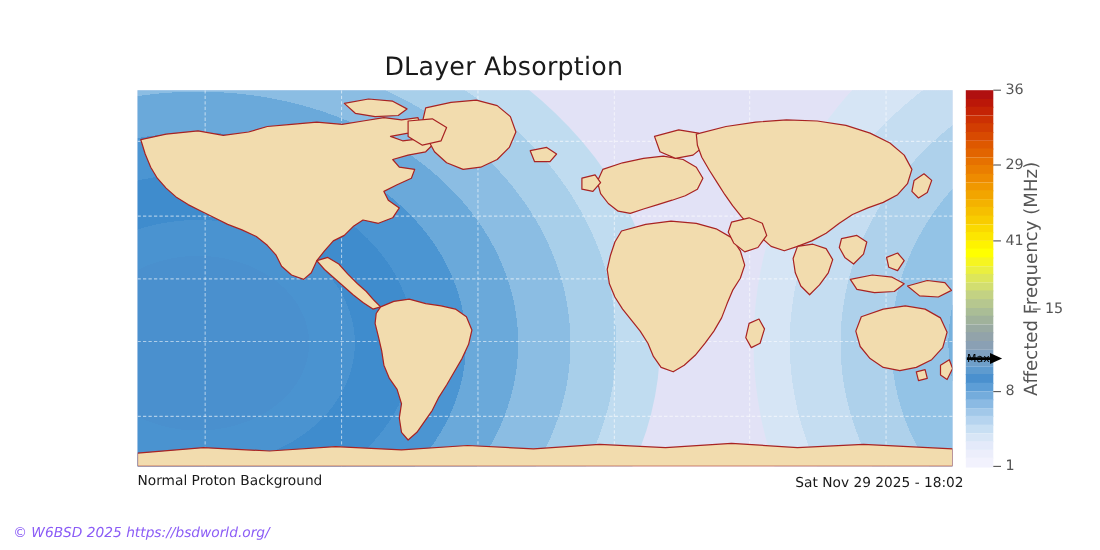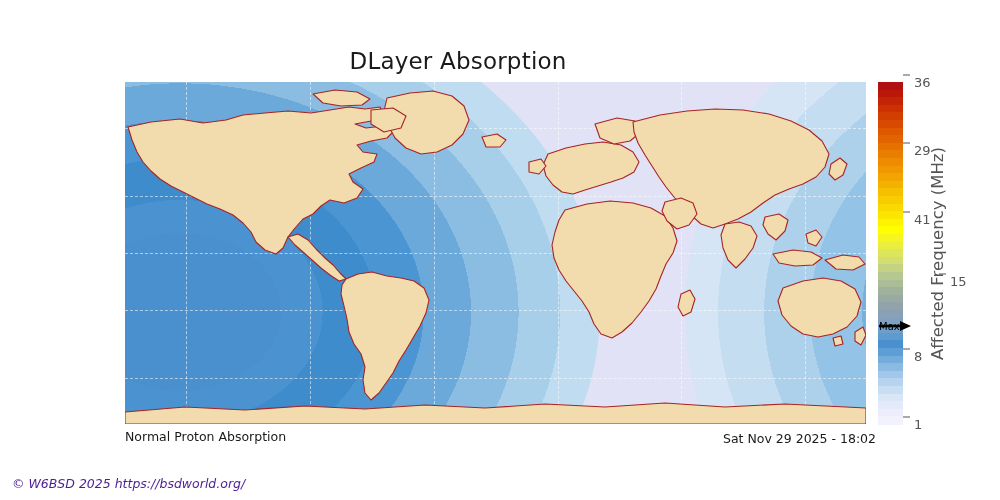--- a/index.html
+++ b/index.html
@@ -65,21 +65,21 @@
   .land{position:absolute;inset:0;}
   .land svg{display:block;width:741px;height:342px;}
   .land path{fill:#f2dcae;stroke:#a82323;stroke-width:1.1;
              stroke-linejoin:round;stroke-linecap:round;}
 
   
   .cbar-wrap{position:absolute;left:878px;top:82px;width:25px;height:342px;}
   .cbar{position:absolute;inset:0;}
   .cbar-seg{position:absolute;left:0;width:25px;}
   .cbar-ticks{position:absolute;left:25px;top:0;height:342px;width:70px;}
-  .ctick{position:absolute;left:0;display:flex;align-items:flex-start;gap:4px;
+  .ctick{position:absolute;left:0;display:flex;align-items:center;gap:4px;
          transform:translateY(-50%);}
   .ctick i{display:block;width:7px;height:0;border-top:1.3px solid #555;}
   .ctick span{font-size:13px;color:#555;}
   .cbar-label{
     position:absolute;left:924px;top:82px;height:342px;width:26px;
     display:flex;align-items:center;justify-content:center;
   }
   .cbar-label span{
     transform:rotate(-90deg);white-space:nowrap;
     font-size:16.5px;color:#555;
@@ -96,21 +96,21 @@
 
   
   .note{
     position:absolute;left:125px;top:429px;font-size:12.5px;color:#1a1a1a;
     line-height:1.32;
   }
   .stamp{
     position:absolute;left:723px;top:431px;font-size:12.5px;color:#1a1a1a;
   }
   .copyright{
-    position:absolute;left:12px;top:476px;font-size:12.5px;color:#4c1d95;
+    position:absolute;left:12px;top:476px;font-size:12.5px;color:#8b5cf6;
     font-style:italic;
   }
 </style>
 </head>
 <body>
 
 <div id="page">
 
   <div class="title">DLayer Absorption</div>
 
@@ -278,18 +278,18 @@
   </div>
   <div class="max-marker">
     <span class="mtxt">Max</span>
     <svg width="34" height="14" viewBox="0 0 34 14">
       <line x1="1" y1="6" x2="24" y2="6" stroke="#000" stroke-width="2.6"></line>
       <polygon points="22,1 33,6 22,11" fill="#000"></polygon>
     </svg>
   </div>
 
   <div class="note">
-    <div>Normal Proton Absorption</div>
+    <div>Normal Proton Background</div>
   </div>
   <div class="stamp">Sat Nov 29 2025 - 18:02</div>
   <div class="copyright">© W6BSD 2025 https://bsdworld.org/</div>
 
 </div>
 
 </body></html>

